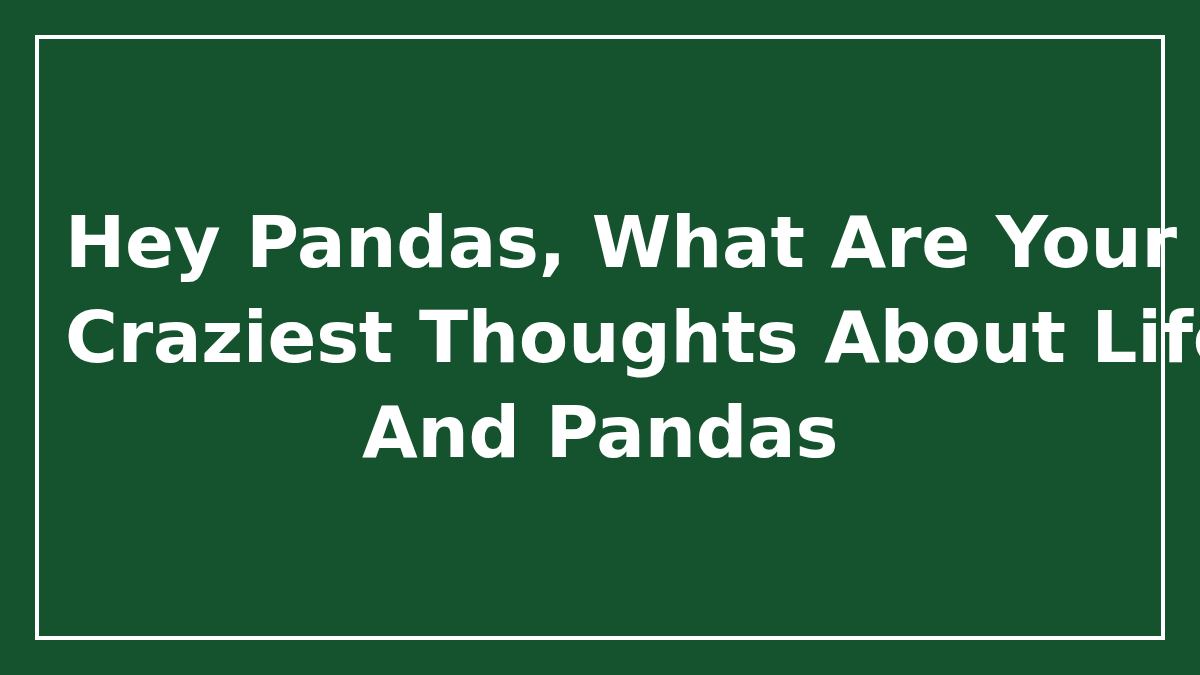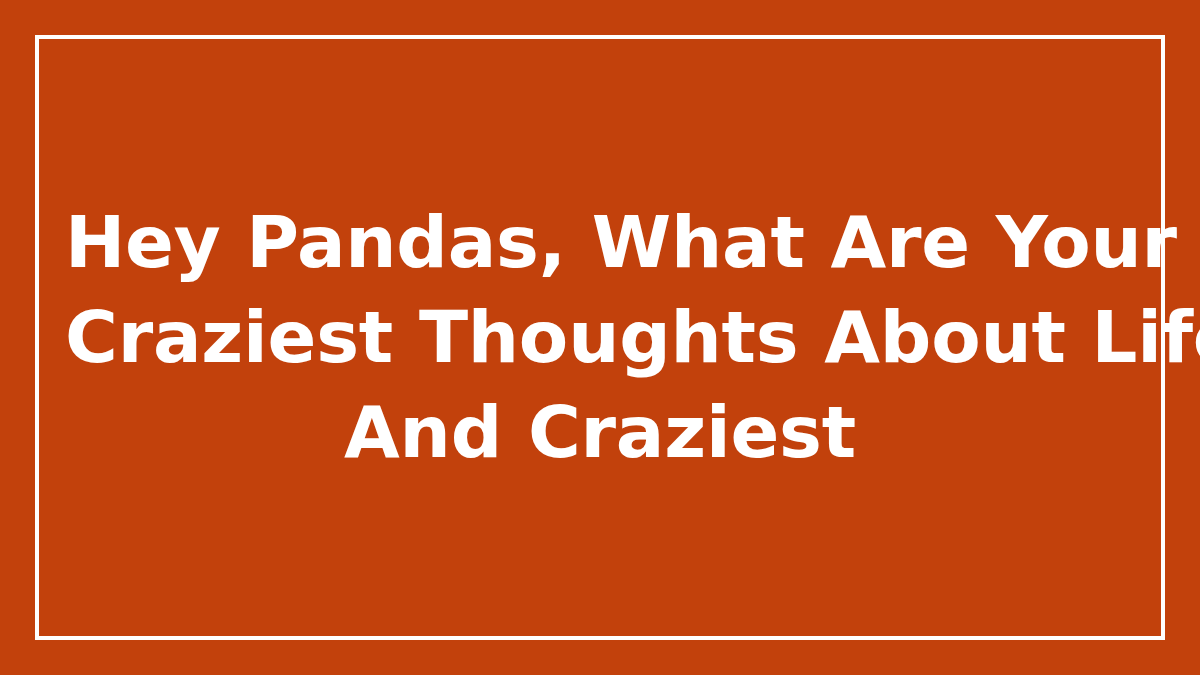--- a/index.html
+++ b/index.html
@@ -13,21 +13,21 @@
     height: 675px;
     overflow: hidden;
     font-family: "DejaVu Sans", sans-serif;
   }
 
   #card {
     position: relative;
     width: 1200px;
     height: 675px;
     box-sizing: border-box;
-    background: #c2410c;
+    background: #14532d;
   }
 
   #frame {
     position: absolute;
     left: 35px;
     top: 35px;
     width: 1130px;
     height: 605px;
     box-sizing: border-box;
     border: 4px solid #ffffff;
@@ -71,17 +71,17 @@
 <body>
 
 <div id="card">
 
   <div id="frame"></div>
 
   <div id="title-block">
     <h1 id="title">
       <span class="line">Hey Pandas, What Are Your</span>
       <span class="line">Craziest Thoughts About Life</span>
-      <span class="line">And Craziest</span>
+      <span class="line">And Pandas</span>
     </h1>
   </div>
 
 </div>
 
 </body></html>

